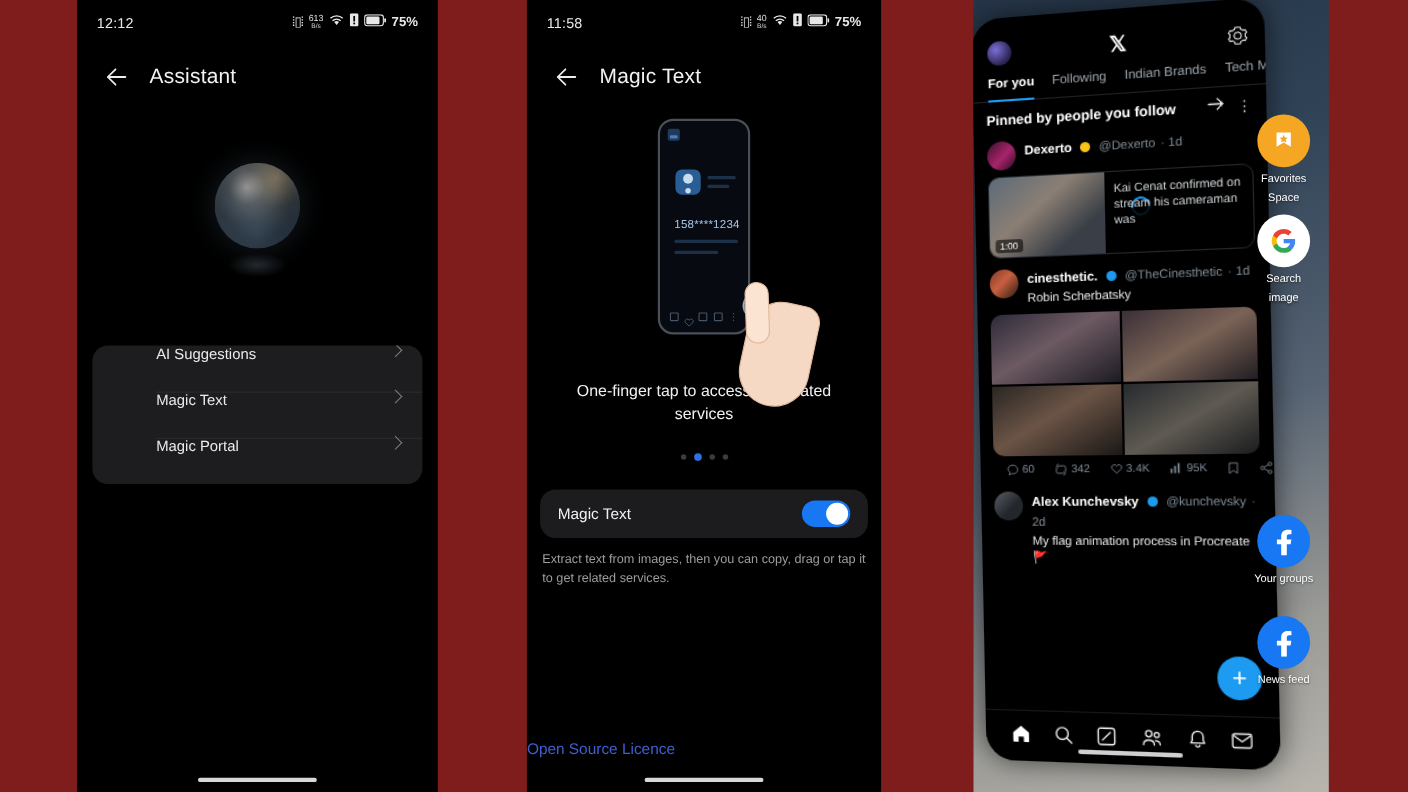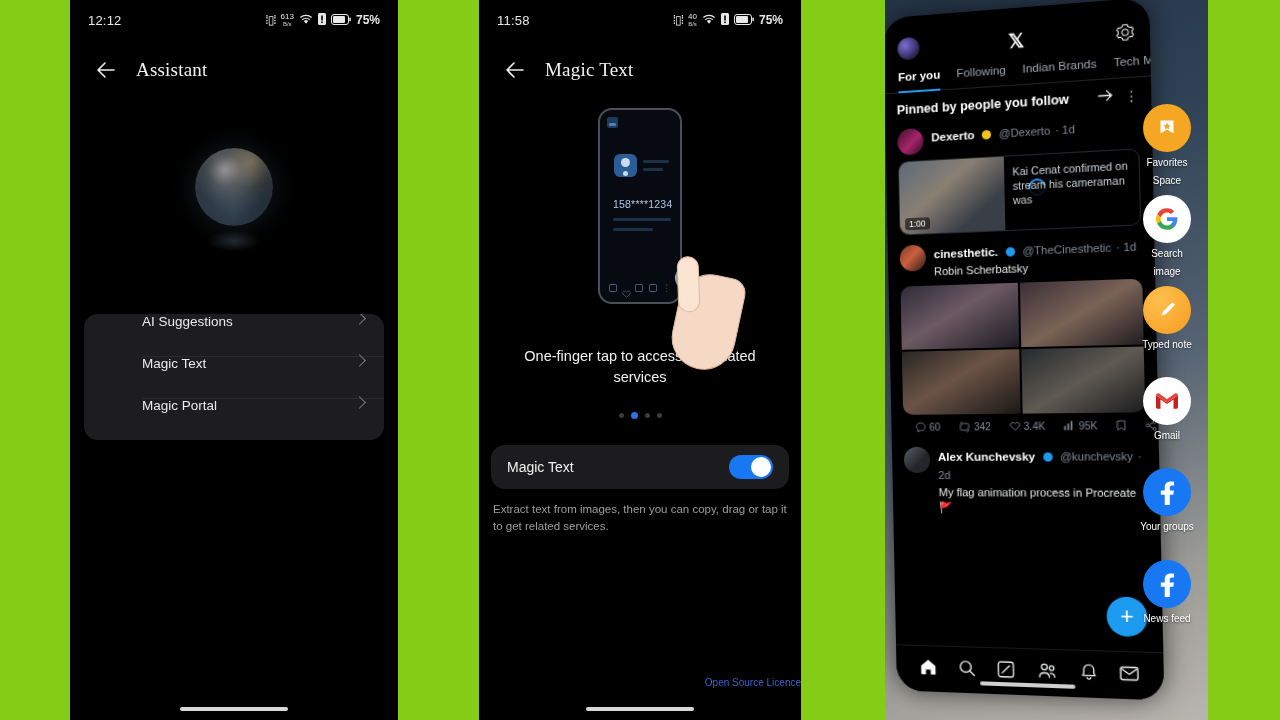--- a/index.html
+++ b/index.html
@@ -1,20 +1,20 @@
 <!DOCTYPE html>
 <html><head>
 <meta charset="utf-8">
 <style>
   * { box-sizing: border-box; margin: 0; padding: 0; }
   html, body {
     width: 1280px; height: 720px; overflow: hidden;
     background: #000; font-family: "Liberation Sans", sans-serif;
   }
-  #stage { position: relative; width: 1280px; height: 720px; background: #84cc16; }
+  #stage { position: relative; width: 1280px; height: 720px; background: #7f1d1d; }
 
   
   #panel1 {
     position: absolute; left: 70px; top: 0; width: 328px; height: 720px;
     background: #000; overflow: hidden;
   }
   .statusbar {
     position: relative; height: 40px; padding: 0 18px;
     display: flex; align-items: center; justify-content: space-between;
     color: #e8e8e8;
@@ -23,21 +23,21 @@
   .sb-right { display: flex; align-items: center; gap: 5px; }
   .sb-vib { font-size: 12px; color: #e3e3e3; letter-spacing: -1px; }
   .sb-net { display: flex; flex-direction: column; align-items: center; line-height: 1; }
   .sb-net .n1 { font-size: 8px; color: #e3e3e3; }
   .sb-net .n2 { font-size: 6px; color: #cfcfcf; }
   .sb-batt-txt { font-size: 12px; color: #e8e8e8; font-weight: bold; }
   .ic { display: inline-block; }
 
   .apptitlebar { height: 60px; display: flex; align-items: center; gap: 18px; padding: 0 24px; }
   .back-arrow { width: 24px; height: 24px; cursor: pointer; }
-  .apptitle { font-size: 19px; color: #f2f2f2; font-weight: 400; letter-spacing: .2px; font-family: Liberation Serif, serif; }
+  .apptitle { font-size: 19px; color: #f2f2f2; font-weight: 400; letter-spacing: .2px; }
 
   .orb-wrap { height: 150px; display: flex; align-items: center; justify-content: center; margin-top: 12px; }
   .orb {
     width: 78px; height: 78px; border-radius: 50%;
     background:
       radial-gradient(circle at 38% 28%, rgba(255,255,255,.52) 0%, rgba(200,215,225,.30) 22%, rgba(120,145,165,.22) 46%, rgba(30,45,60,.55) 74%, rgba(8,12,18,.9) 100%),
       radial-gradient(circle at 72% 18%, rgba(190,150,90,.55) 0%, rgba(120,90,50,.18) 30%, rgba(0,0,0,0) 55%),
       radial-gradient(circle at 50% 85%, rgba(110,140,165,.45) 0%, rgba(6,10,16,.9) 70%);
     box-shadow: 0 0 26px rgba(120,160,190,.18), inset 0 0 14px rgba(255,255,255,.10);
     position: relative;
@@ -109,21 +109,21 @@
   .toggle-card {
     margin: 26px 12px 0; background:#1c1c1e; border-radius:14px; height:44px;
     display:flex; align-items:center; justify-content:space-between; padding:0 16px;
   }
   .toggle-label { font-size:14px; color:#f0f0f0; }
   .switch {
     width:44px; height:24px; border-radius:13px; background:#1877f2; position:relative; cursor:pointer;
   }
   .switch .knob { position:absolute; right:2px; top:2px; width:20px; height:20px; border-radius:50%; background:#fff; }
   .helper { font-size:11.5px; color:#9c9c9f; line-height:1.5; padding: 12px 14px 0; }
-  .oslic { position:absolute; bottom:32px; left:0; right:0; text-align:right; font-size:10px; color:#3f5fd4; cursor:pointer; }
+  .oslic { position:absolute; bottom:32px; left:0; right:0; text-align:left; font-size:14px; color:#3f5fd4; cursor:pointer; }
 
   
   #panel3 {
     position: absolute; left: 885px; top: 0; width: 323px; height: 720px; overflow: hidden;
     background: linear-gradient(160deg,#243447 0%, #2f4256 25%, #566373 55%, #9a9a96 80%, #b8b5ae 100%);
   }
   .xphone {
     position:absolute; left: 5px; top: 18px; width: 258px; height: 672px;
     background:#000; border-radius: 26px; overflow:hidden;
     transform: perspective(900px) rotateY(-9deg) rotate(-1.2deg);
@@ -563,38 +563,21 @@
             <path d="M21.6 12.22c0-.64-.06-1.25-.16-1.84H12v3.49h5.38a4.6 4.6 0 0 1-2 3.02v2.5h3.24c1.9-1.74 2.98-4.3 2.98-7.17Z" fill="#4285f4"></path>
             <path d="M12 22c2.7 0 4.96-.9 6.62-2.43l-3.24-2.5c-.9.6-2.05.96-3.38.96-2.6 0-4.8-1.76-5.59-4.12H3.06v2.58A10 10 0 0 0 12 22Z" fill="#34a853"></path>
             <path d="M6.41 13.9a6 6 0 0 1 0-3.82V7.5H3.06a10 10 0 0 0 0 9l3.35-2.6Z" fill="#fbbc05"></path>
             <path d="M12 5.96c1.47 0 2.79.5 3.82 1.5l2.87-2.87C16.95 2.98 14.7 2 12 2A10 10 0 0 0 3.06 7.5l3.35 2.58C7.2 7.72 9.4 5.96 12 5.96Z" fill="#ea4335"></path>
           </svg>
         </span>
         <span class="dock-label" style="white-space:pre-line">Search
 image</span>
       </div>
 
-      <div class="dock-item" style="top:286px">
-        <span class="dock-circle d-note">
-          <svg width="24" height="24" viewBox="0 0 24 24">
-              <path d="M6.5 17.5 8 13.6 16.2 5.4a1.9 1.9 0 0 1 2.7 2.7l-8.2 8.2Z" fill="#fff"></path>
-            </svg>
-        </span>
-        <span class="dock-label">Typed note</span>
-      </div>
-
-      <div class="dock-item" style="top:377px">
-        <span class="dock-circle d-gmail">
-          <svg width="24" height="18" viewBox="0 0 24 18">
-            <path d="M1 3.2 12 10.6 23 3.2v12.1a1.4 1.4 0 0 1-1.4 1.4h-3.1V7.4L12 11.9 5.5 7.4v9.3H2.4A1.4 1.4 0 0 1 1 15.3Z" fill="#c5221f"></path>
-            <path d="M1 3.2A2 2 0 0 1 4.2 1.6L12 7.2l7.8-5.6A2 2 0 0 1 23 3.2L12 10.6Z" fill="#ea4335"></path>
-          </svg>
-        </span>
-        <span class="dock-label">Gmail</span>
-      </div>
+
 
       <div class="dock-item" style="top:468px">
         <span class="dock-circle d-fb">
           <svg width="26" height="26" viewBox="0 0 24 24">
               <path d="M14.6 24V14.5h3.2l.6-3.9h-3.8V8.1c0-1.1.4-2 2-2h1.9V2.6c-.9-.1-2-.2-3.2-.2-3.2 0-5.4 1.9-5.4 5.5v2.7H6.3v3.9h3.6V24Z" fill="#fff"></path>
             </svg>
         </span>
         <span class="dock-label">Your groups</span>
       </div>
 

